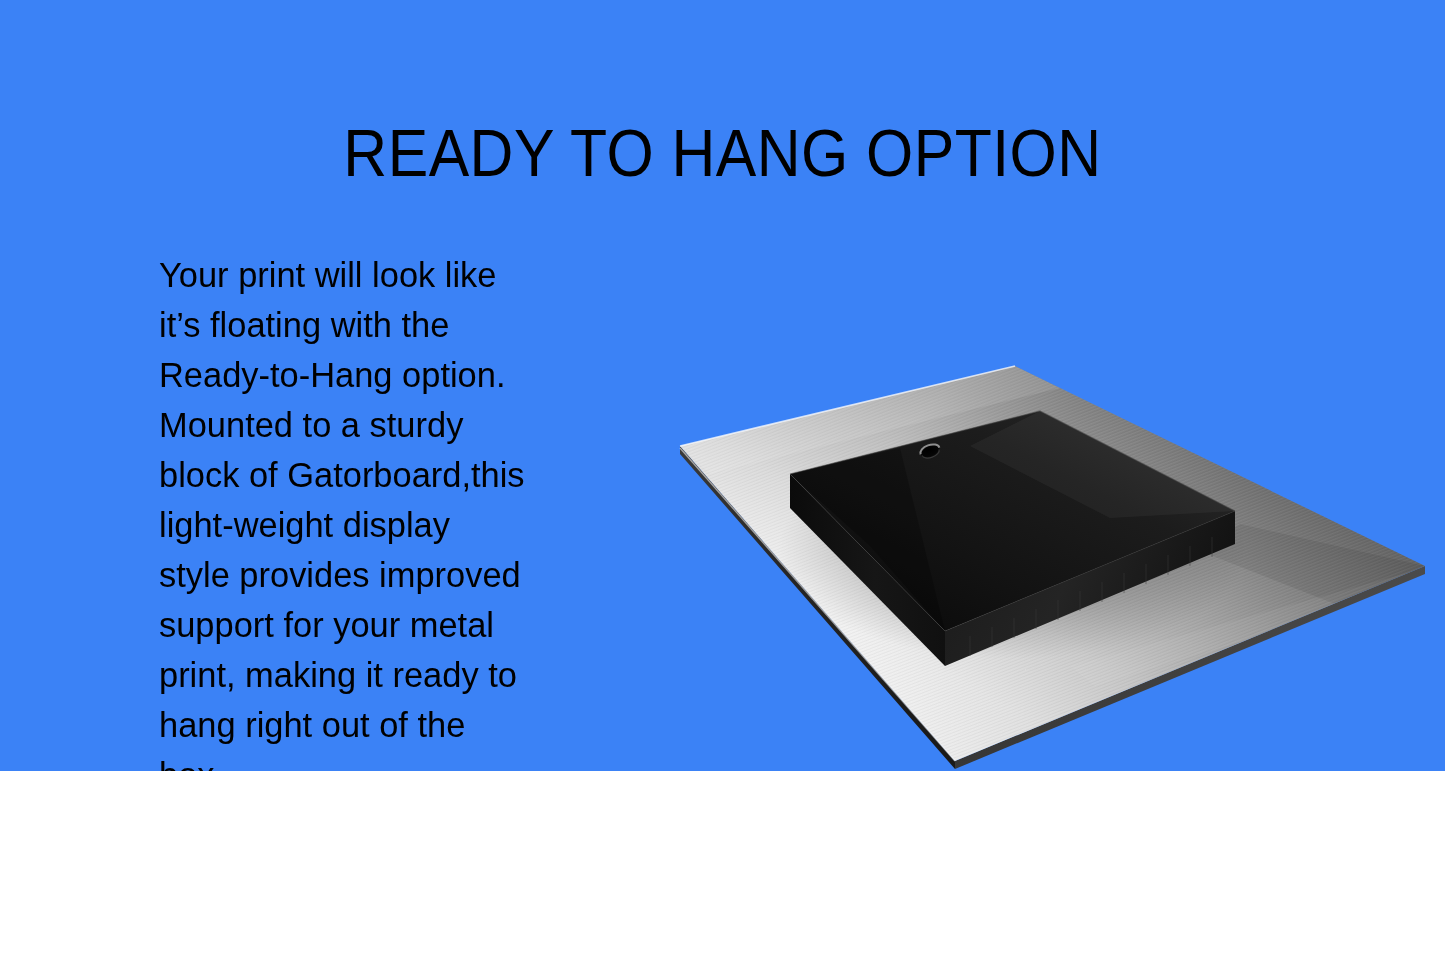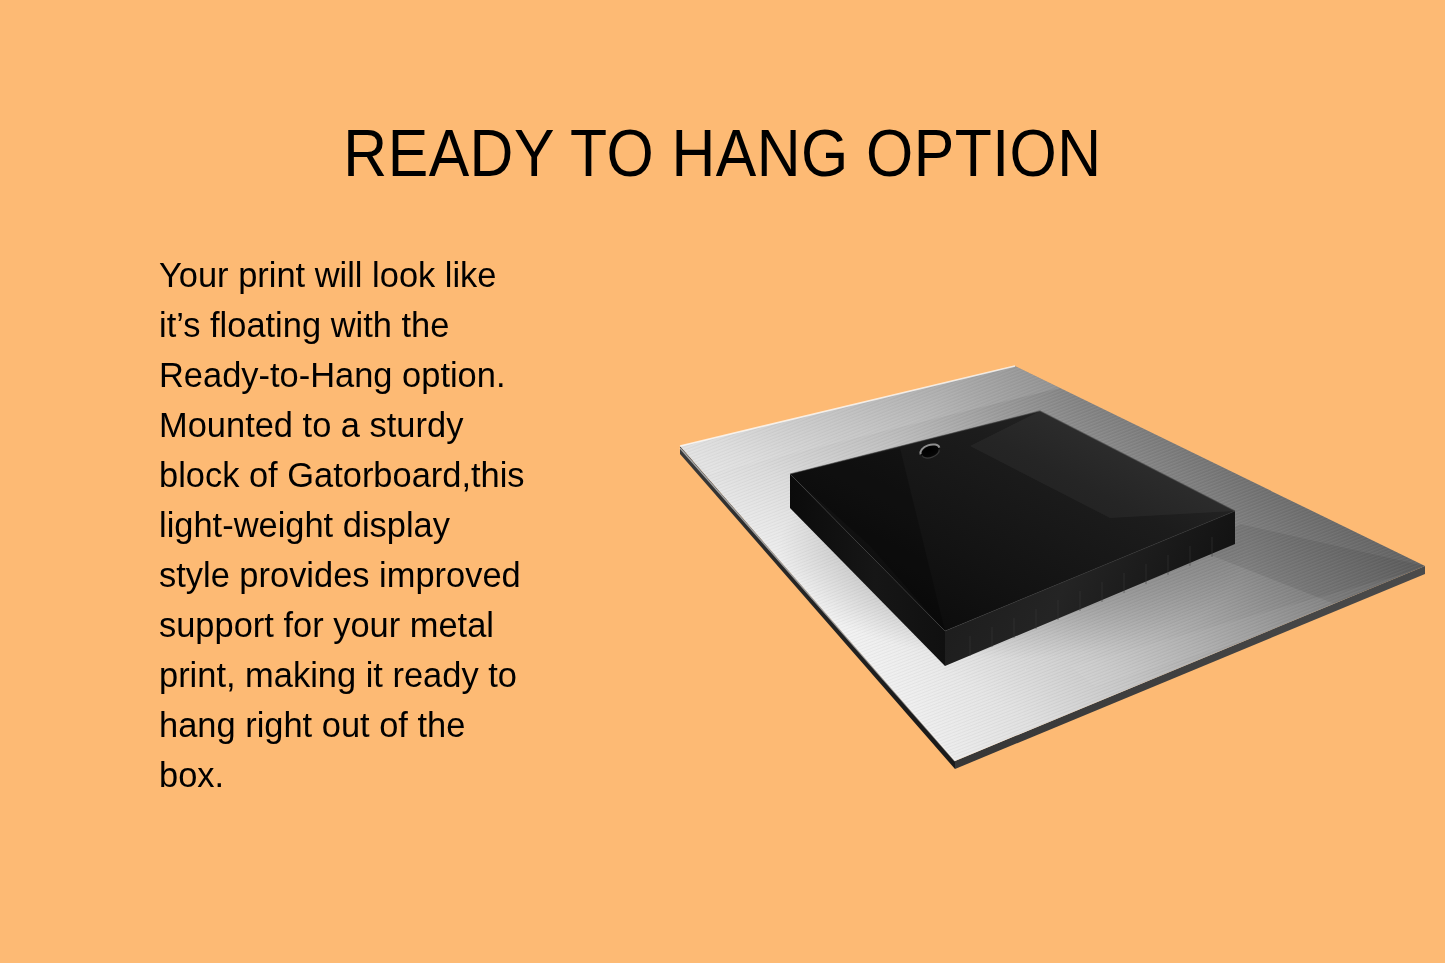--- a/index.html
+++ b/index.html
@@ -4,22 +4,22 @@
 <title>Ready To Hang Option</title>
 <style>
   html, body {
     margin: 0;
     padding: 0;
     background: #ffffff;
   }
   #slide {
     position: relative;
     width: 1445px;
-    height: 963px;
-    background: #fdba74;
+    height: 771px;
+    background: #3b82f6;
     overflow: hidden;
     font-family: "Liberation Sans", sans-serif;
     -webkit-font-smoothing: antialiased;
   }
 
   
   #slide-title {
     position: absolute;
     left: 0;
     top: 76px;

